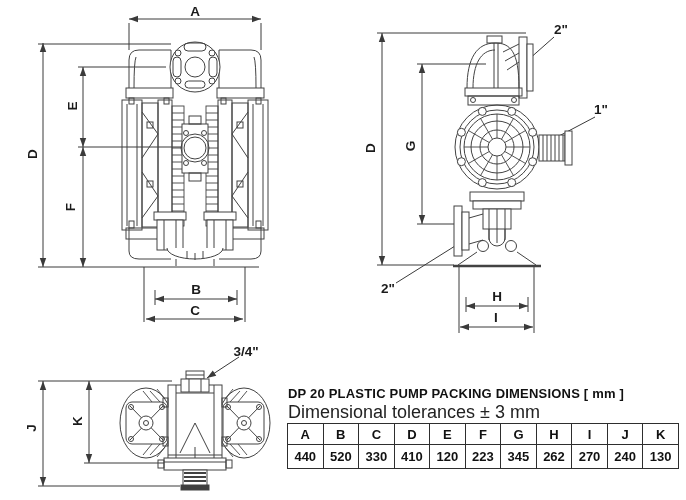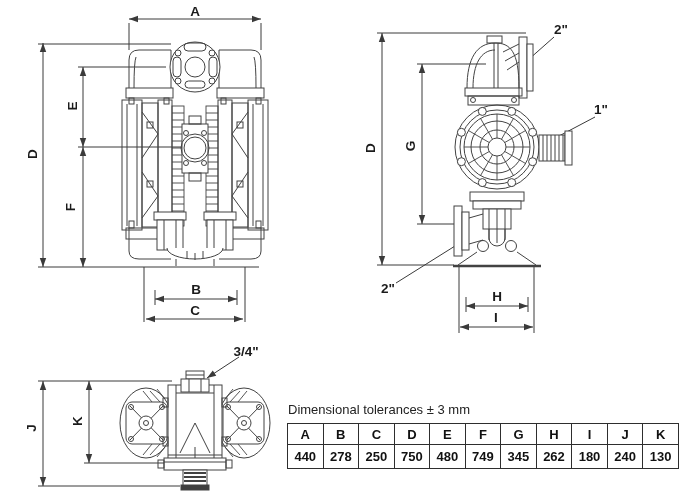--- a/index.html
+++ b/index.html
@@ -11,21 +11,21 @@
   .lbl{
     position:absolute;transform:translate(-50%,-50%);
     font-size:13.5px;font-weight:700;color:#1b1b1b;white-space:nowrap;line-height:1;
   }
   .lbl.rot{transform:translate(-50%,-50%) rotate(-90deg);}
   .tbl-title{
     position:absolute;left:288px;top:387px;font-size:13px;font-weight:700;
     color:#111;letter-spacing:.2px;white-space:nowrap;line-height:1.1;
   }
   .tbl-sub{
-    position:absolute;left:288px;top:403px;font-size:13px;color:#222;
+    position:absolute;left:288px;top:403px;font-size:18px;color:#222;
     white-space:nowrap;line-height:1.1;
   }
   table.dims{
     position:absolute;left:287px;top:423px;width:392px;
     border-collapse:collapse;table-layout:fixed;
   }
   table.dims td{
     border:1.6px solid #2e2e2e;text-align:center;vertical-align:middle;
     font-size:13px;font-weight:700;color:#111;padding:0;
   }
@@ -371,45 +371,46 @@
   <span class="lbl" style="left:497px;top:297px;">H</span>
   <span class="lbl" style="left:496px;top:318px;">I</span>
   <span class="lbl rot" style="left:32px;top:428px;">J</span>
   <span class="lbl rot" style="left:78px;top:421px;">K</span>
 
   <span class="lbl" style="left:561px;top:30px;">2"</span>
   <span class="lbl" style="left:601px;top:110px;">1"</span>
   <span class="lbl" style="left:388px;top:289px;">2"</span>
   <span class="lbl" style="left:246px;top:352px;">3/4"</span>
 
+  <div class="tbl-title">DP 20 PLASTIC PUMP PACKING DIMENSIONS [ mm ]</div>
   <div class="tbl-sub">Dimensional tolerances ± 3 mm</div>
 
   <table class="dims">
     <tbody>
       <tr class="hdr">
         <td>A</td>
         <td>B</td>
         <td>C</td>
         <td>D</td>
         <td>E</td>
         <td>F</td>
         <td>G</td>
         <td>H</td>
         <td>I</td>
         <td>J</td>
         <td>K</td>
       </tr>
       <tr class="val">
         <td>440</td>
-        <td>278</td>
-        <td>250</td>
-        <td>750</td>
-        <td>480</td>
-        <td>749</td>
+        <td>520</td>
+        <td>330</td>
+        <td>410</td>
+        <td>120</td>
+        <td>223</td>
         <td>345</td>
         <td>262</td>
-        <td>180</td>
+        <td>270</td>
         <td>240</td>
         <td>130</td>
       </tr>
     </tbody>
   </table>
 </div>
 
 </body></html>

